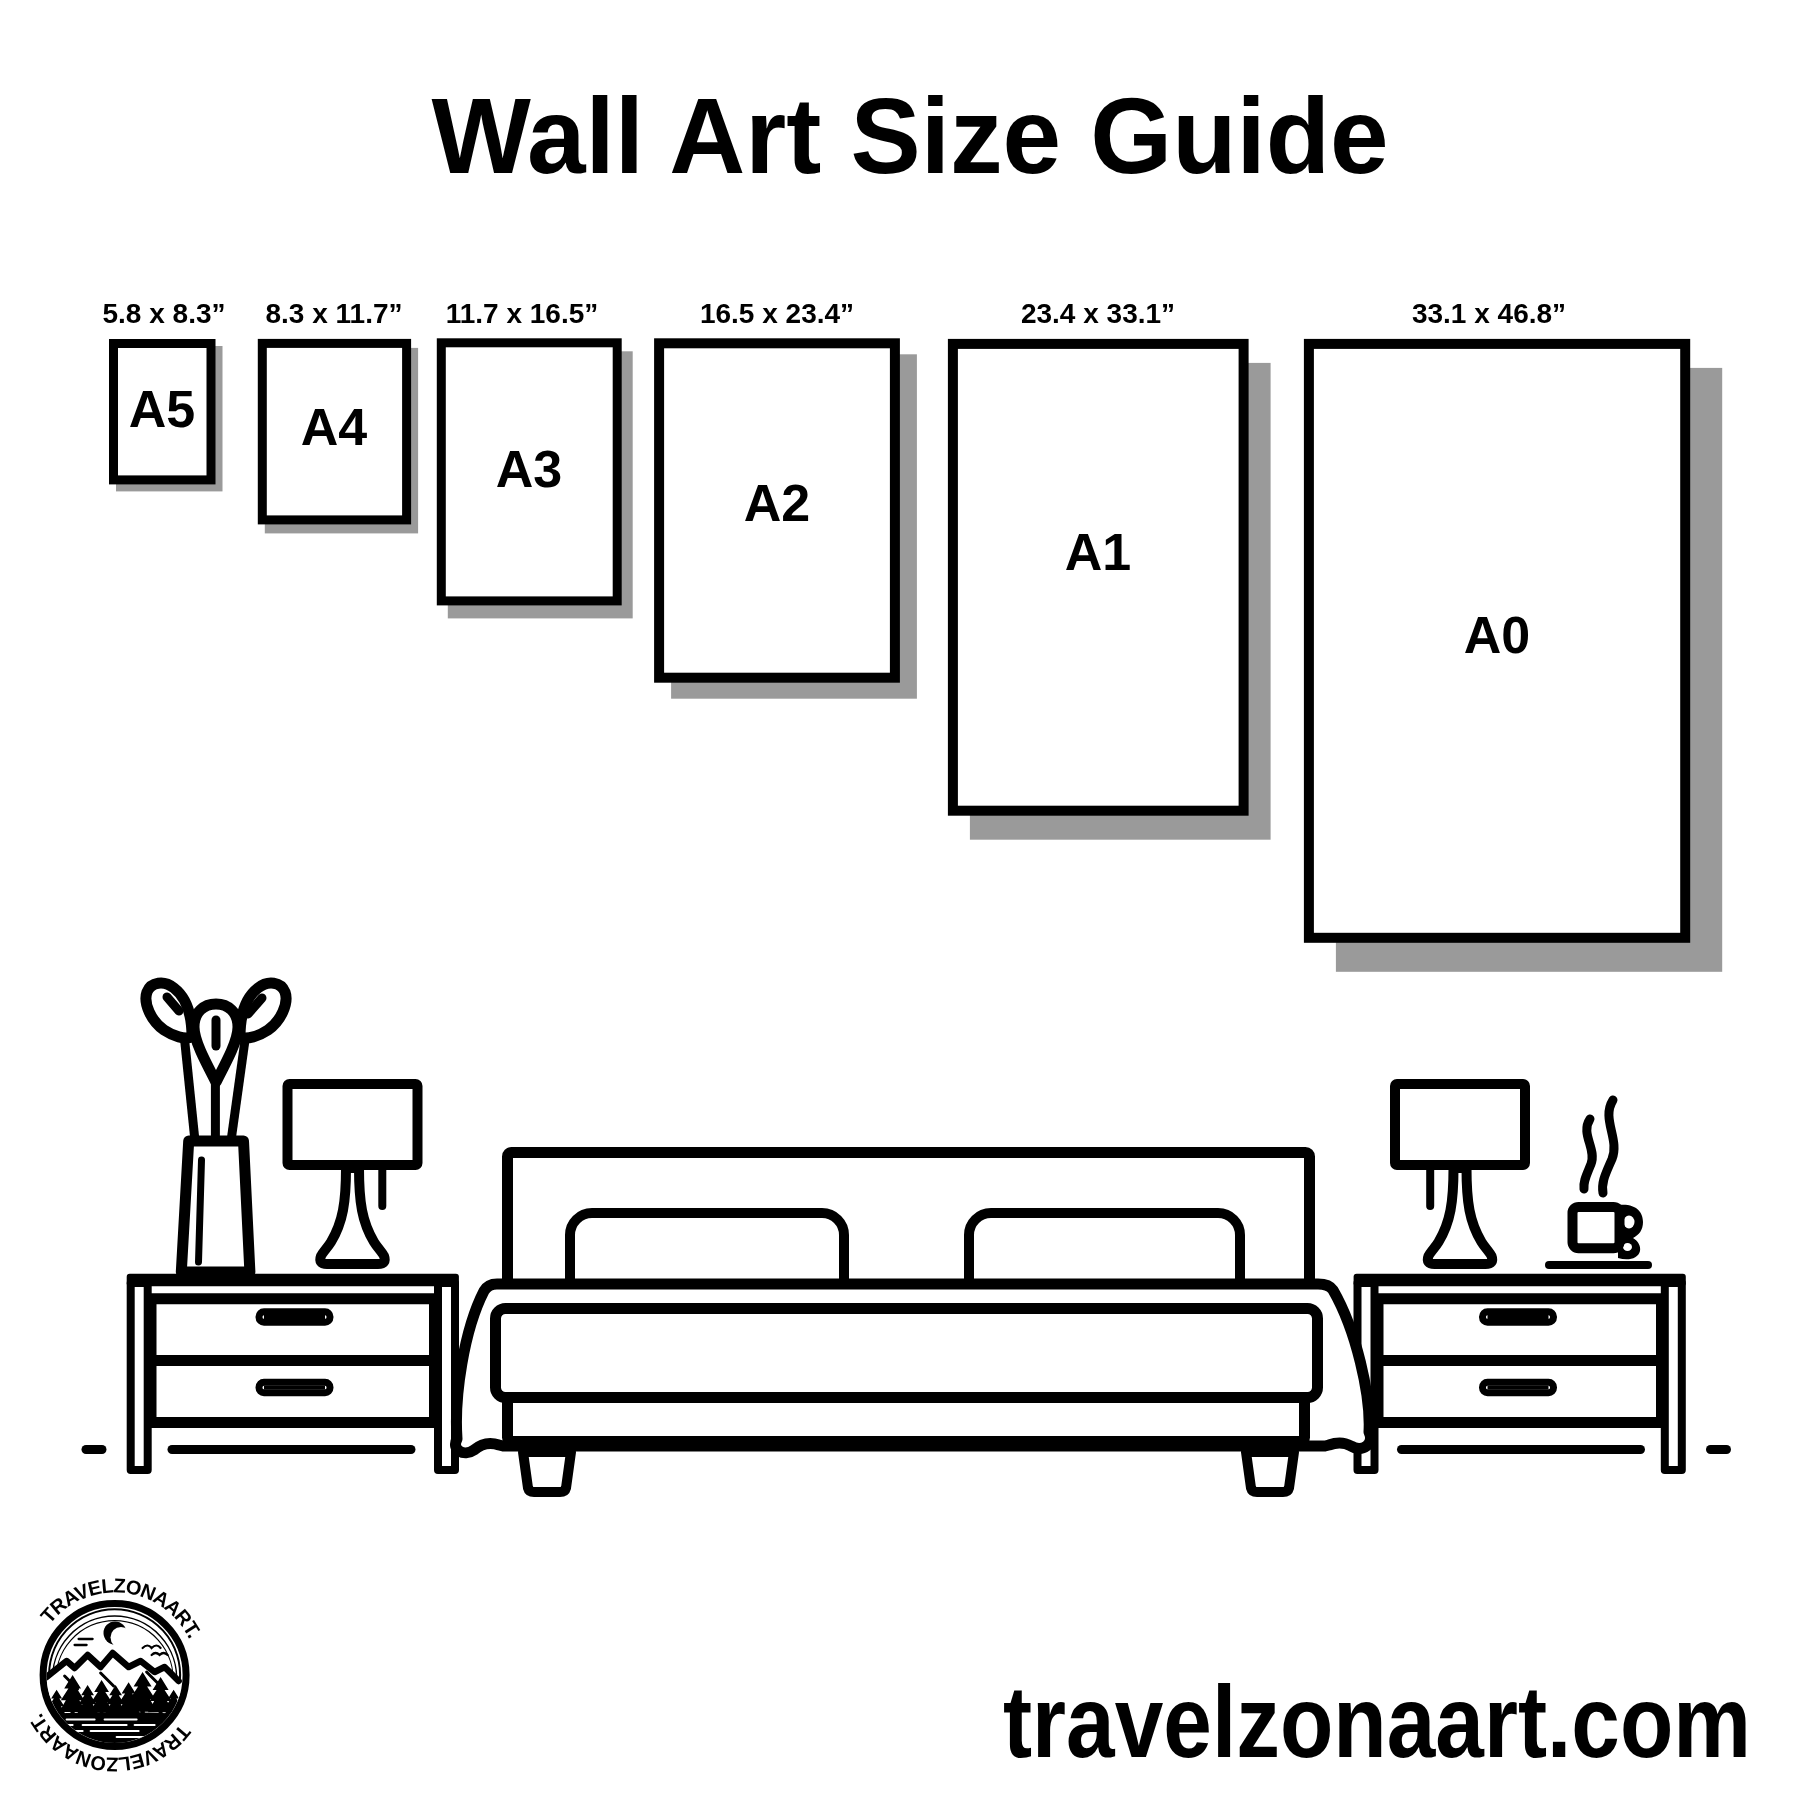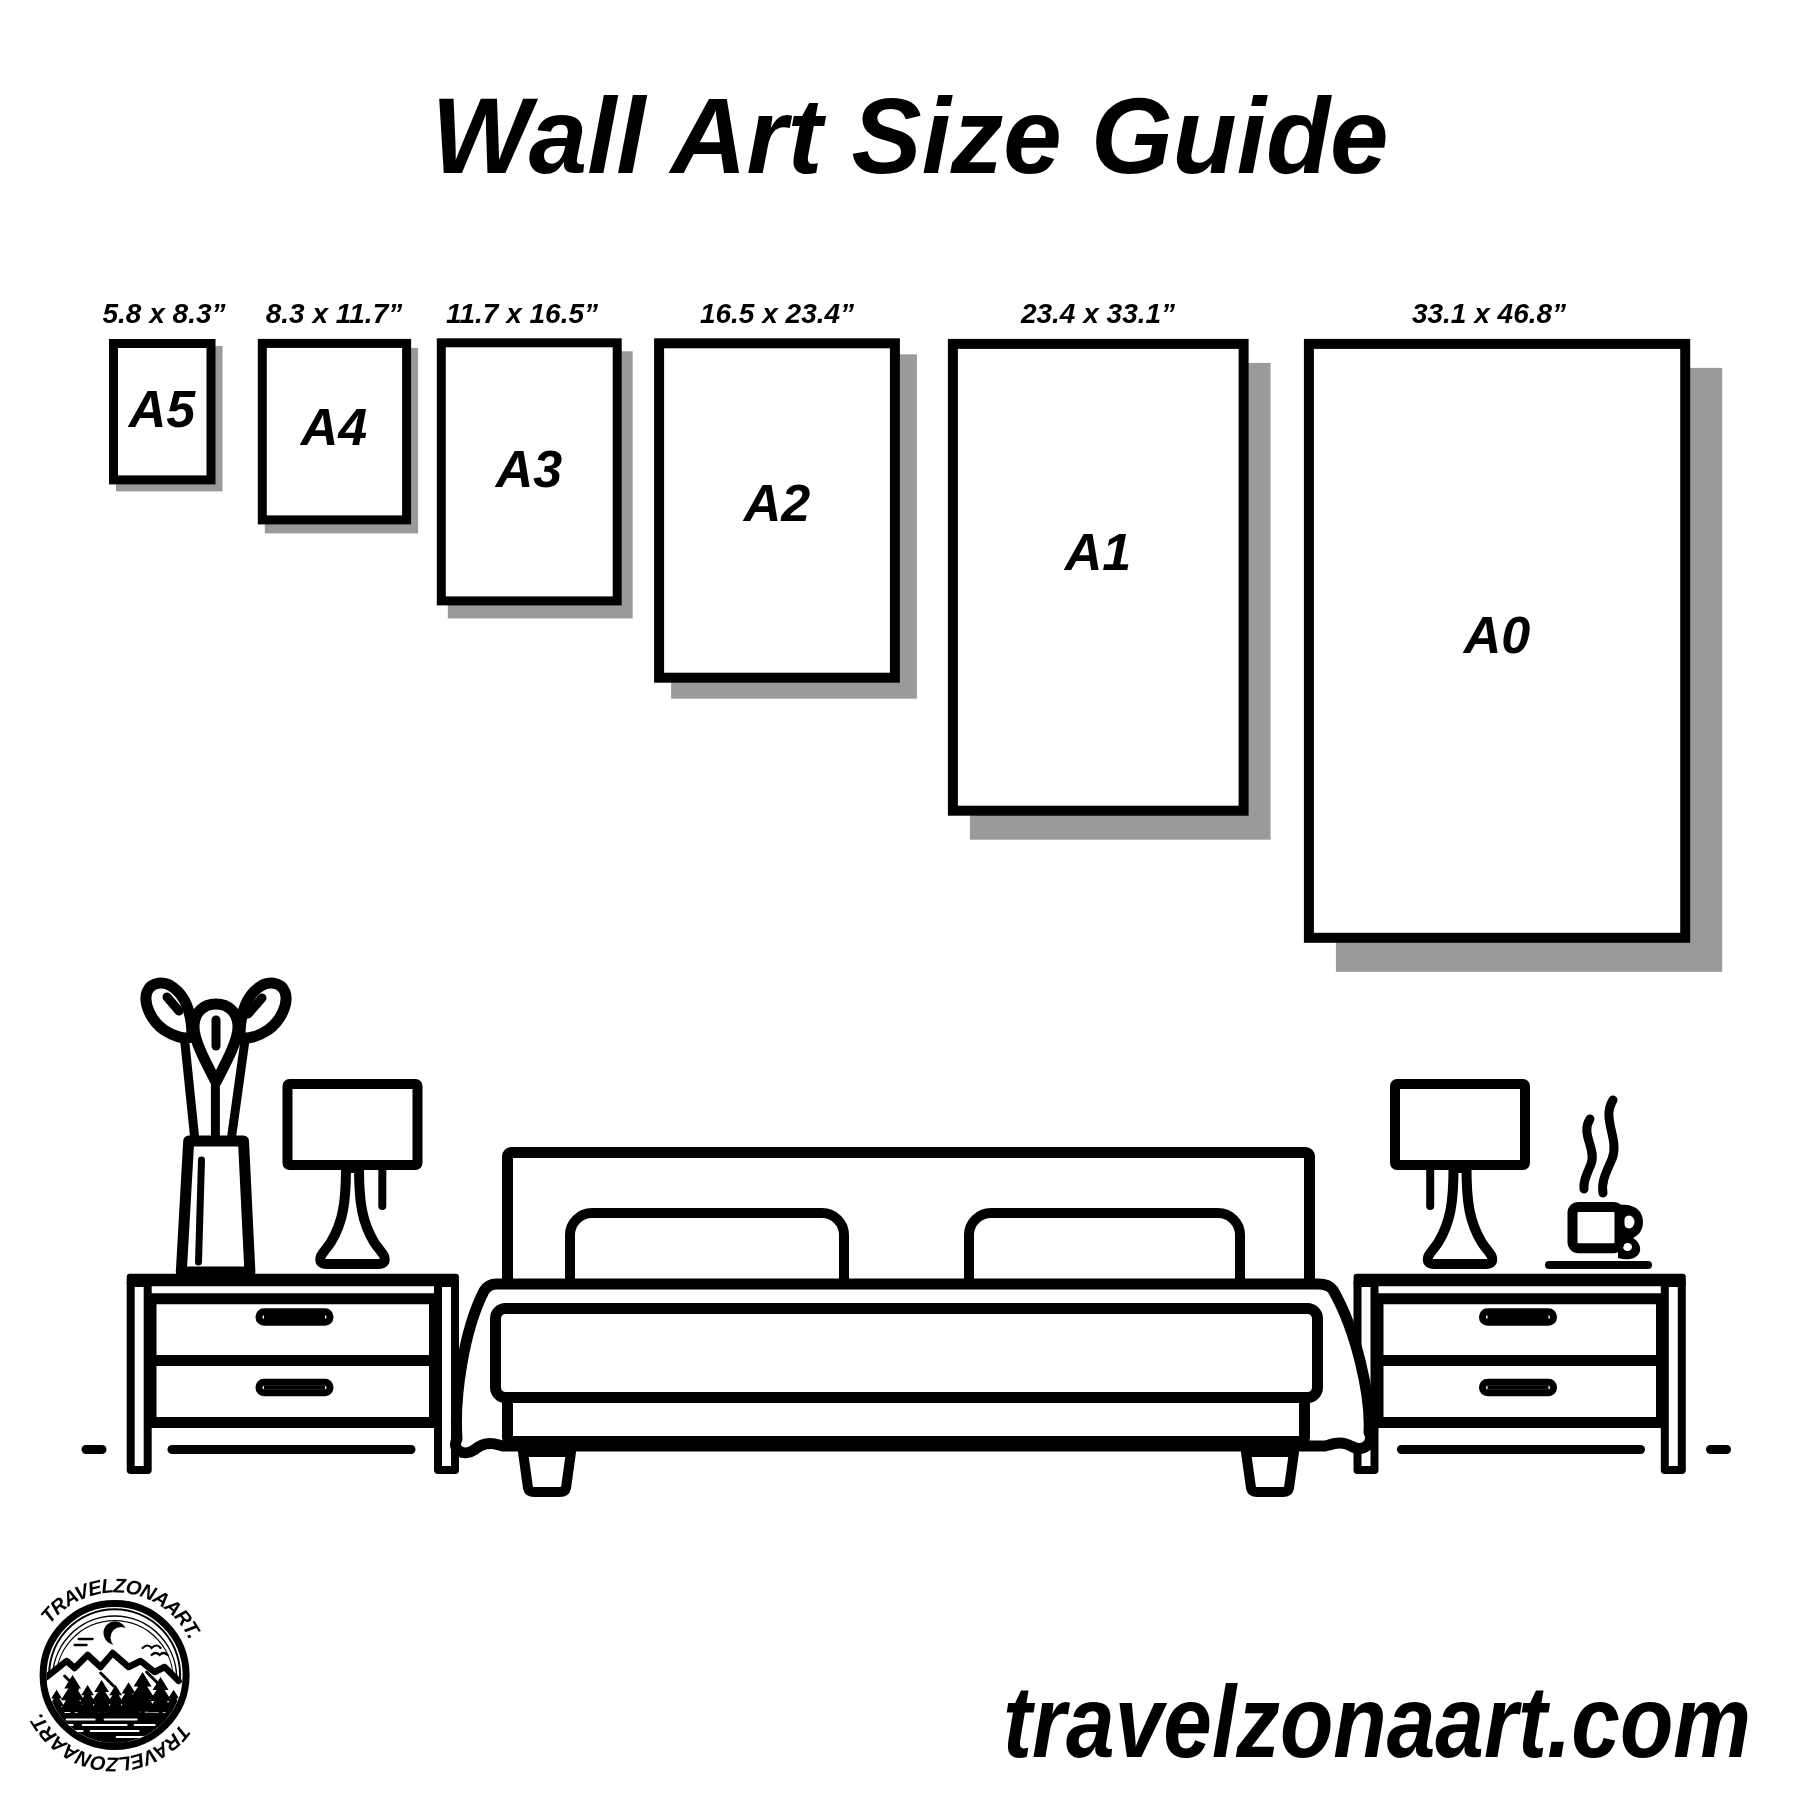--- a/index.html
+++ b/index.html
@@ -1,16 +1,16 @@
 <!DOCTYPE html>
 <html><head>
 <meta charset="utf-8">
 <style>
   html,body{margin:0;padding:0;background:#fff;}
-  #page{width:1800px;height:1800px;position:relative;background:#fff;overflow:hidden;font-style:italic;}
+  #page{width:1800px;height:1800px;position:relative;background:#fff;overflow:hidden;}
   svg text{font-family:"Liberation Sans",sans-serif;font-weight:700;fill:#000;}
 </style>
 </head>
 <body>
 <div id="page">
 <svg width="1800" height="1800" viewBox="0 0 1800 1800" xmlns="http://www.w3.org/2000/svg">
 <defs>
   <g id="ns">
 
     <line x1="172" y1="1449.5" x2="411" y2="1449.5" stroke="#000" stroke-width="9" stroke-linecap="round"></line>

